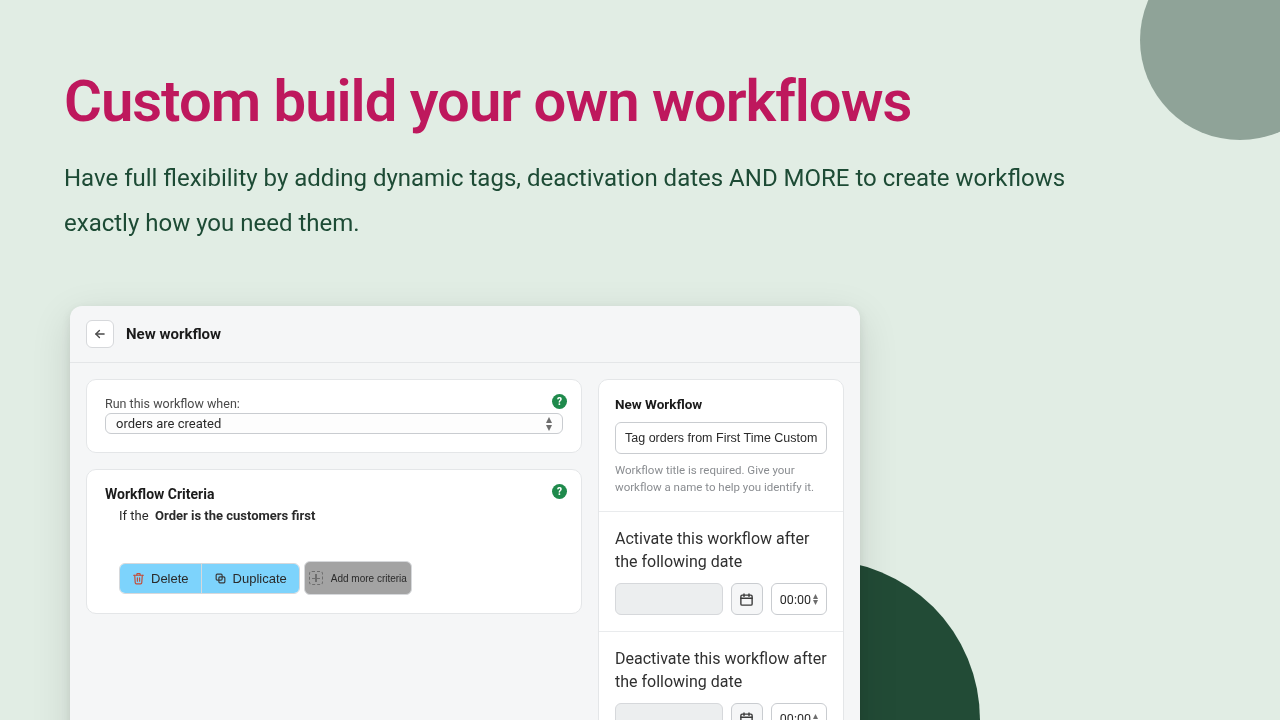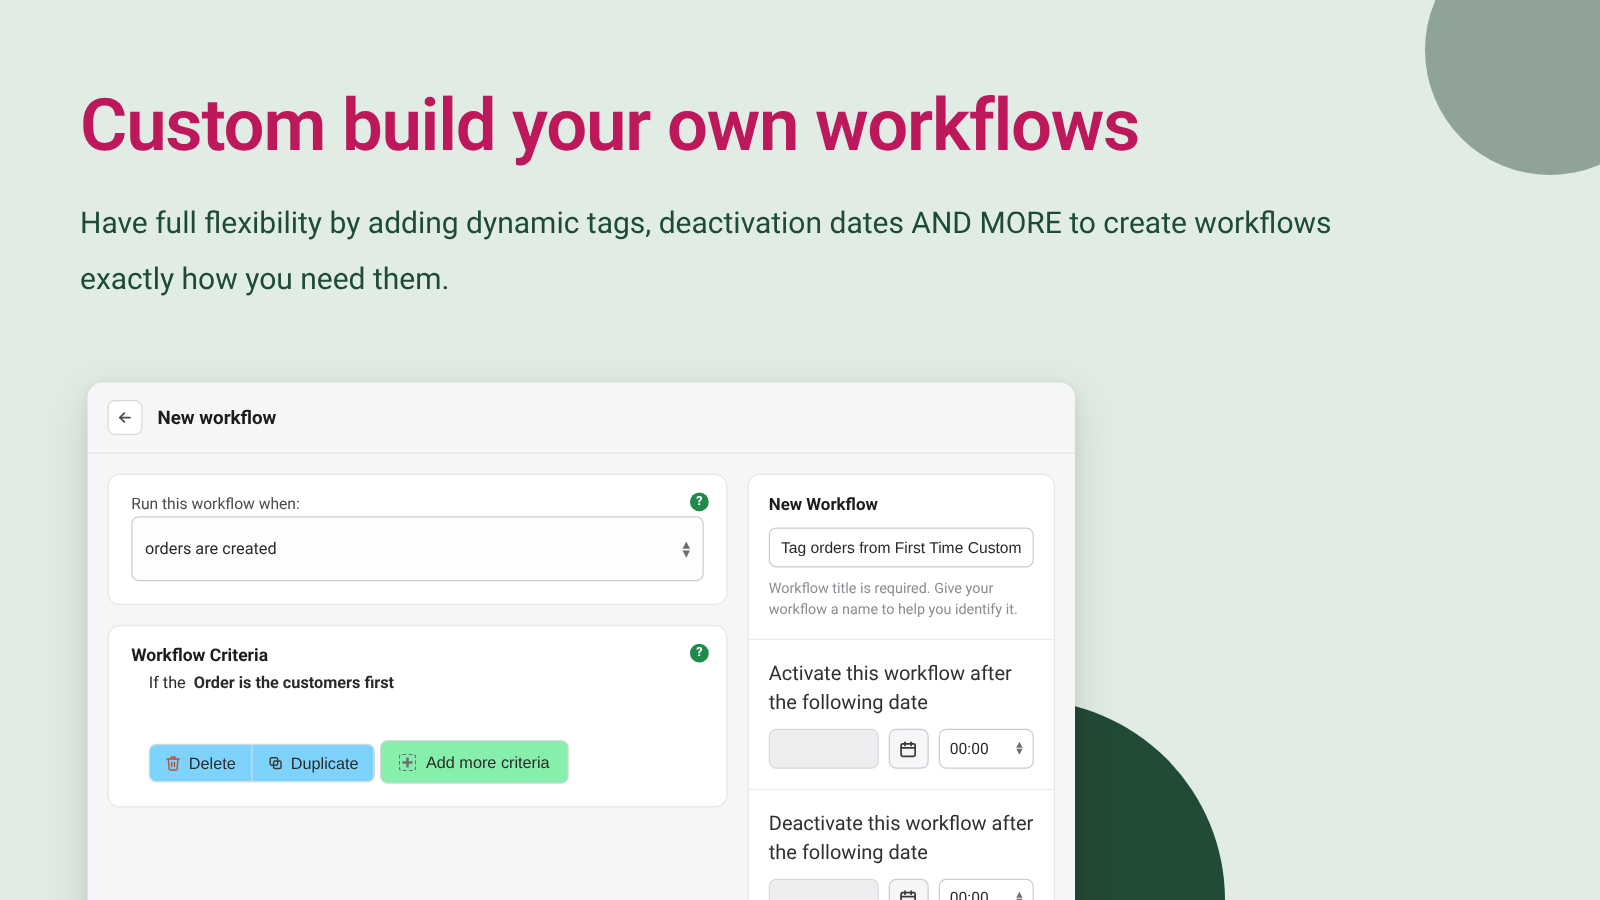--- a/index.html
+++ b/index.html
@@ -109,21 +109,21 @@
     background: #1f8a4c;
     color: #fff;
     font-size: 10px;
     font-weight: 800;
     display: flex; align-items: center; justify-content: center;
     cursor: pointer;
   }
 
   .select {
     width: 100%;
-    height: 52px;
+    height: 21px;
     border: 1px solid #c9ccd0;
     border-radius: 6px;
     background: #fdfdfd;
     display: flex;
     align-items: center;
     justify-content: space-between;
     padding: 0 10px;
     font-size: 13px;
     color: #2a2a2a;
     cursor: pointer;
@@ -160,24 +160,24 @@
   }
   .btn-row button + button { border-left: 1px solid #d6d8db; }
   .icon-trash { color: #c24f3c; }
 
   .add-criteria {
     margin-top: 26px;
     display: inline-flex;
     align-items: center;
     gap: 8px;
     border: 1px solid #d6d8db;
-    background: #86efac;
-    border-radius: 6px;
-    padding: 9px 14px;
-    font-size: 13px;
+    background: #a3a3a3;
+    border-radius: 6px;
+    padding: 9px 4px;
+    font-size: 10px;
     color: #2a2a2a;
     cursor: pointer;
   }
   .dotted-square {
     width: 14px; height: 14px;
     border: 1.5px dashed #6e6e6e;
     border-radius: 3px;
     position: relative;
   }
   .dotted-square::before, .dotted-square::after {
@@ -241,21 +241,21 @@
     display: flex; align-items: center; justify-content: center;
     cursor: pointer;
     color: #3a3a3a;
   }
   .time-box {
     height: 32px;
     border: 1px solid #c9ccd0;
     border-radius: 6px;
     background: #fff;
     padding: 0 8px;
-    display: flex; align-items: center; gap: 22px;
+    display: flex; align-items: center; gap: 2px;
     font-size: 12.5px;
     color: #2a2a2a;
     cursor: pointer;
   }
   .time-box .chev { font-size: 10px; color: #6e6e6e; line-height: .6; display:flex; flex-direction:column;}
 
   svg { display: block; }
 </style>
 </head>
 <body>

